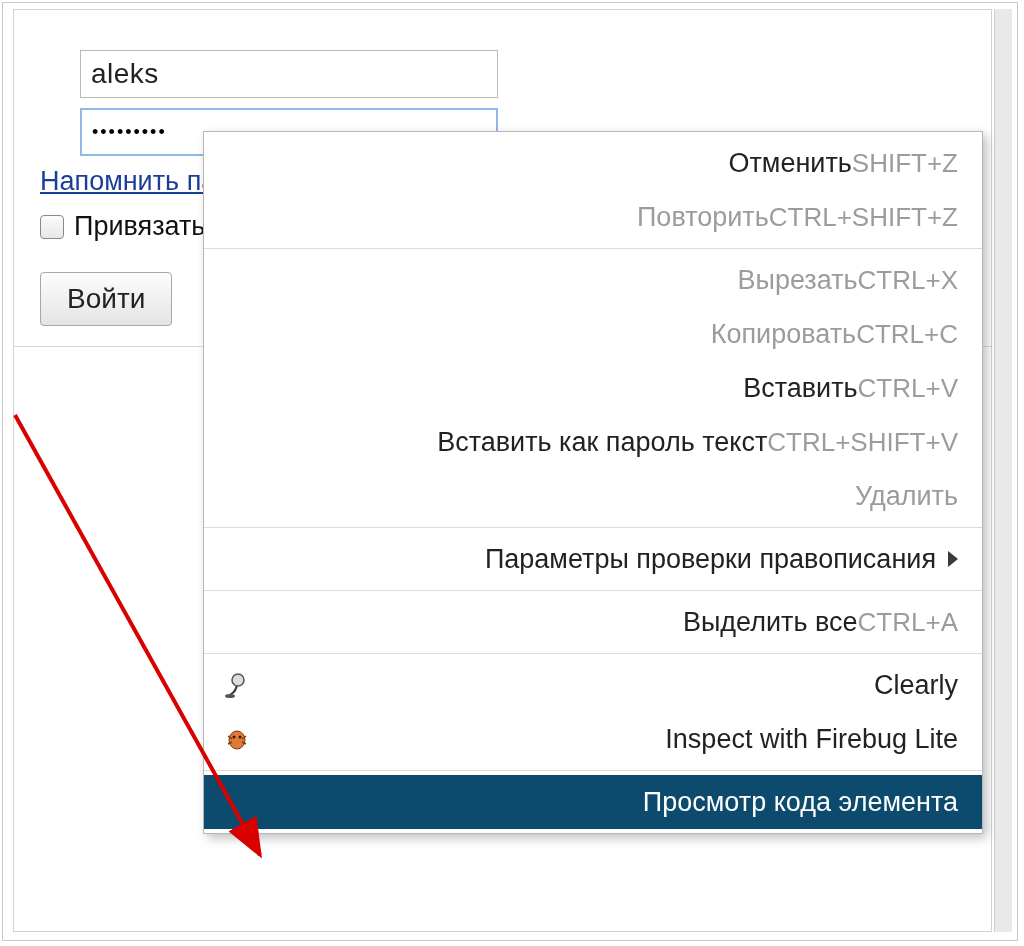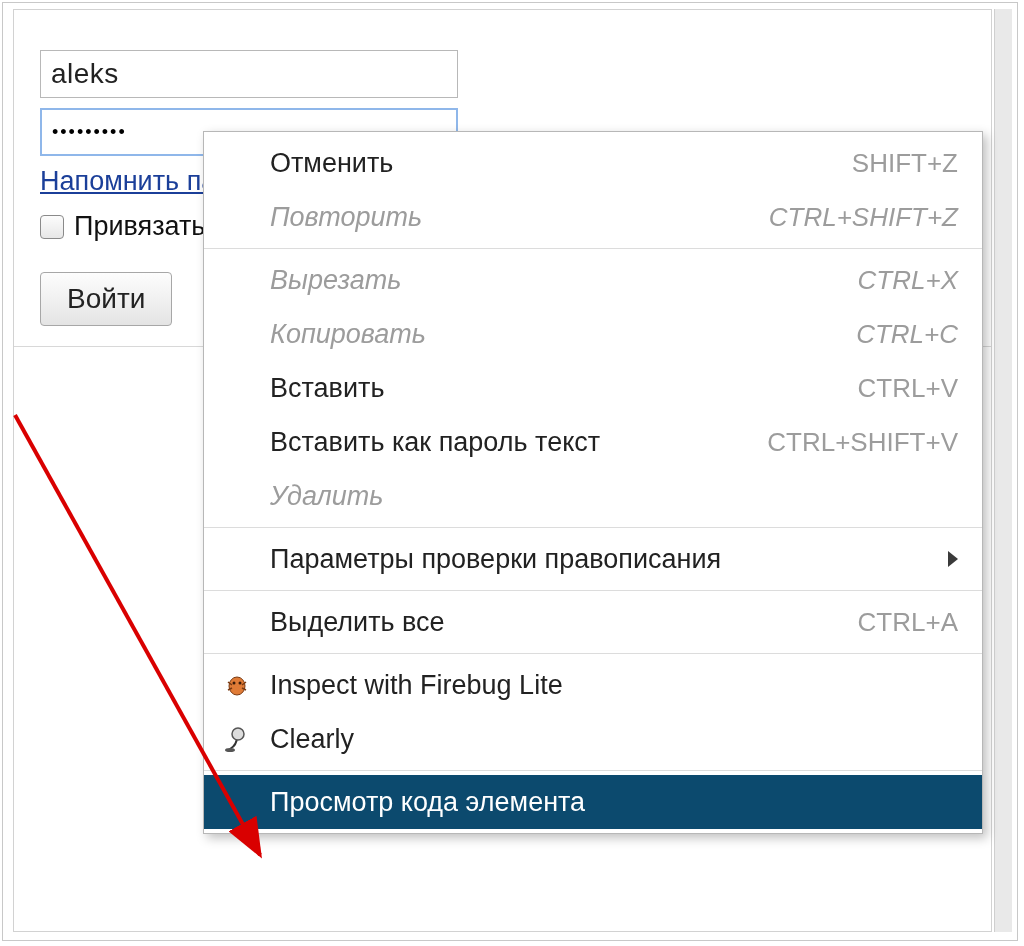--- a/index.html
+++ b/index.html
@@ -30,20 +30,21 @@
     display: block;
     width: 418px;
     height: 48px;
     border: 1px solid #b8b8b8;
     padding: 17px 10px;
     font-size: 28px;
     color: #222;
     margin-bottom: 10px;
     font-family: Arial, Helvetica, sans-serif;
     letter-spacing: 0.5px;
+    margin-left: 40px;
   }
   .password-input {
     border: 2px solid #8fb7ea;
     font-size: 18px;
     letter-spacing: 2px;
     color: #000;
   }
   .remind-link {
     color: #1b3f99;
     text-decoration: underline;
@@ -77,31 +78,32 @@
 
   .context-menu {
     position: absolute;
     left: 200px; top: 128px;
     width: 780px;
     background: #fff;
     border: 1px solid #b7b7b7;
     box-shadow: 4px 4px 10px rgba(0,0,0,0.25);
     z-index: 20;
     padding: 4px 0;
+    text-align: right;
   }
   .menu-item {
     display: flex;
     align-items: center;
     height: 54px;
     padding: 0 24px 0 10px;
     font-size: 27px;
     color: #222;
     cursor: default;
   }
-  .menu-item.disabled { color: #9c9c9c; font-style: italic; }
+  .menu-item.disabled { color: #9c9c9c; }
   .menu-item .icon-slot {
     width: 46px; height: 32px;
     display: flex; align-items: center; justify-content: center;
     margin-right: 10px;
   }
   .menu-item .label { flex: 1; }
   .menu-item .shortcut { color: #9c9c9c; font-size: 26px; }
   .menu-item.highlight {
     background: #0c4a6e;
     color: #fff;
@@ -194,41 +196,41 @@
         <span class="label">Параметры проверки правописания</span>
         <span class="submenu-arrow"></span>
       </div>
       <div class="menu-sep"></div>
       <div class="menu-item">
         <span class="icon-slot"></span>
         <span class="label">Выделить все</span>
         <span class="shortcut">CTRL+A</span>
       </div>
       <div class="menu-sep"></div>
+      <div class="menu-item">
+        <span class="icon-slot">
+          <svg width="26" height="28" viewBox="0 0 26 28">
+            <path d="M6 24 Q13 20 13 12" stroke="#333" stroke-width="2" fill="none"></path>
+            <ellipse cx="6" cy="25" rx="5" ry="2" fill="#555"></ellipse>
+            <circle cx="14" cy="9" r="6" fill="#ddd" stroke="#555" stroke-width="1.5"></circle>
+          </svg>
+        </span>
+        <span class="label">Clearly</span>
+      </div>
       <div class="menu-item">
         <span class="icon-slot">
           <svg width="26" height="26" viewBox="0 0 26 26">
             <ellipse cx="13" cy="14" rx="8" ry="9" fill="#e07b36" stroke="#7a3a12" stroke-width="1"></ellipse>
             <circle cx="10" cy="11" r="1.5" fill="#3a1c0a"></circle>
             <circle cx="16" cy="11" r="1.5" fill="#3a1c0a"></circle>
             <path d="M4 10l4 3M22 10l-4 3M4 18l4-2M22 18l-4-2" stroke="#7a3a12" stroke-width="1.5"></path>
           </svg>
         </span>
         <span class="label">Inspect with Firebug Lite</span>
       </div>
-      <div class="menu-item">
-        <span class="icon-slot">
-          <svg width="26" height="28" viewBox="0 0 26 28">
-            <path d="M6 24 Q13 20 13 12" stroke="#333" stroke-width="2" fill="none"></path>
-            <ellipse cx="6" cy="25" rx="5" ry="2" fill="#555"></ellipse>
-            <circle cx="14" cy="9" r="6" fill="#ddd" stroke="#555" stroke-width="1.5"></circle>
-          </svg>
-        </span>
-        <span class="label">Clearly</span>
-      </div>
       <div class="menu-sep"></div>
       <div class="menu-item highlight">
         <span class="icon-slot"></span>
         <span class="label">Просмотр кода элемента</span>
       </div>
     </div>
 </div>
 
 <svg class="arrow-svg" width="300" height="480">
   <defs>

